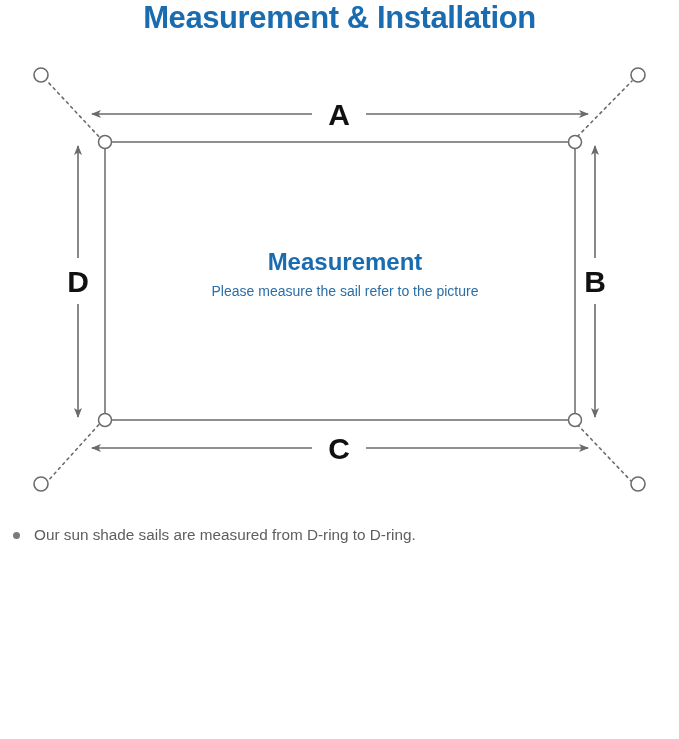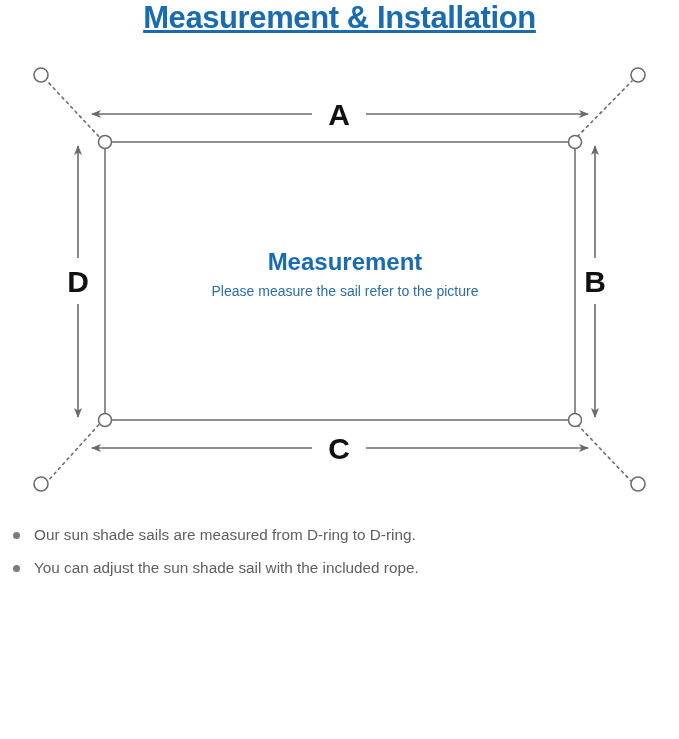--- a/index.html
+++ b/index.html
@@ -19,21 +19,20 @@
     position: absolute;
     top: 0px;
     left: 0;
     width: 679px;
     text-align: center;
     font-size: 31px;
     font-weight: bold;
     color: #1a6cb0;
     letter-spacing: -0.4px;
     line-height: 36px;
-    text-decoration: underline;
   }
 
   #diagram-wrap {
     position: absolute;
     top: 42px;
     left: 0;
     width: 679px;
     height: 480px;
   }
 
@@ -155,17 +154,13 @@
     <text class="svg-measure-title" x="345" y="228" text-anchor="middle">Measurement</text>
     <text class="svg-measure-sub" x="345" y="254" text-anchor="middle">Please measure the sail refer to the picture</text>
   </svg>
 </div>
 
 <ul id="notes-list">
   <li class="note-item">
     <span class="note-bullet"></span>
     <span>Our sun shade sails are measured from D-ring to D-ring.</span>
   </li>
-  <li class="note-item">
-    <span class="note-bullet"></span>
-    <span>You can adjust the sun shade sail with the included rope.</span>
-  </li>
 </ul>
 
 </body></html>

